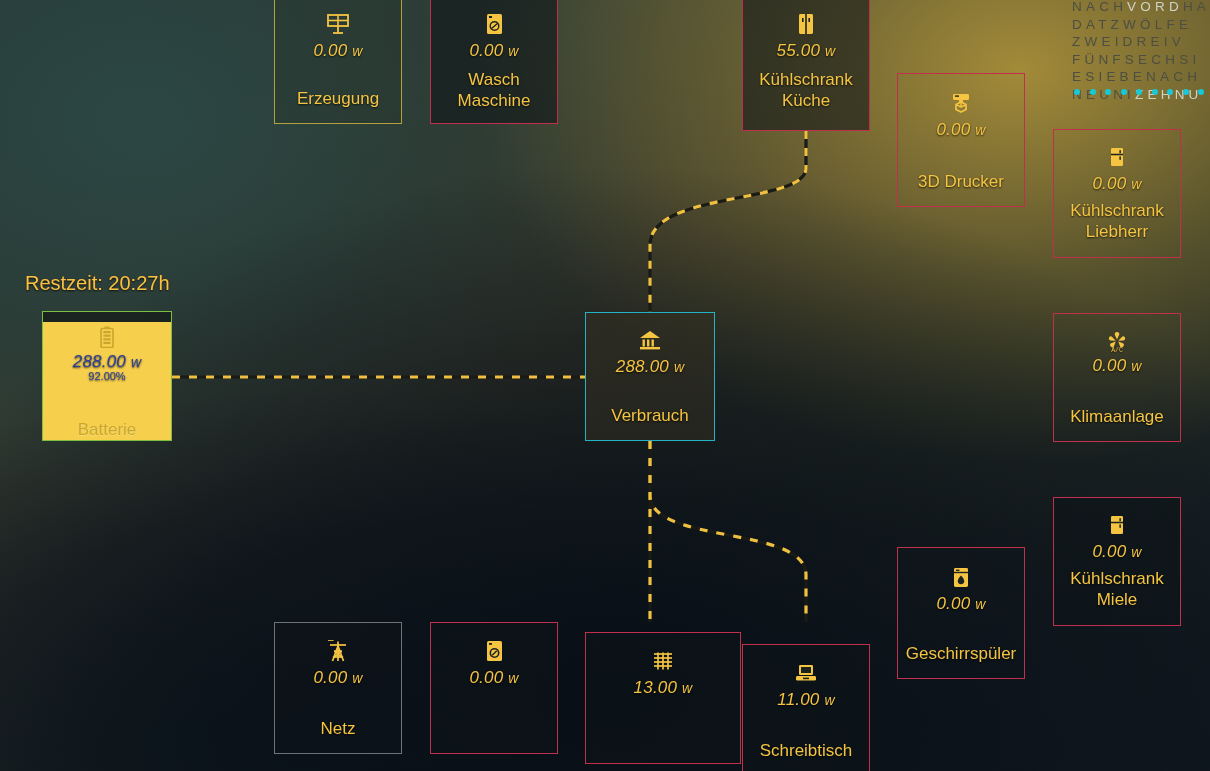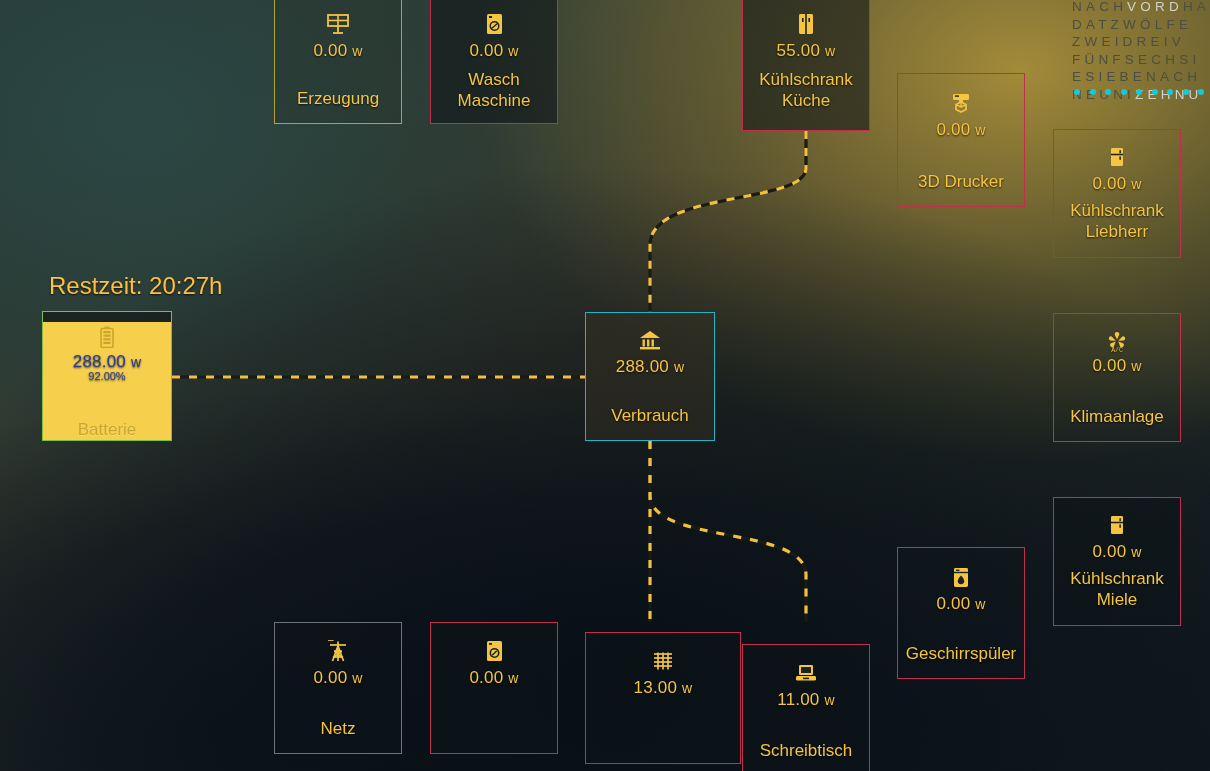--- a/index.html
+++ b/index.html
@@ -30,21 +30,21 @@
   .card {
     position:absolute; z-index:3;
     border:1.6px solid #c0304c;
     background:rgba(14,20,24,0.58);
     display:flex; flex-direction:column; align-items:center;
     color:#f5c441;
     text-shadow:0 1px 2px rgba(0,0,0,0.75);
   }
   .card .ic { margin-top:14px; height:26px; display:flex; align-items:center; justify-content:center; }
   .card .ic svg { display:block; }
-  .card .val { margin-top:4px; font-size:17px; letter-spacing:.2px; white-space:nowrap; }
+  .card .val { margin-top:4px; font-size:17px; letter-spacing:.2px; white-space:nowrap;font-style:italic; }
   .card .val .unit { font-size:14px; }
   .card .soc { font-size:11px; margin-top:-2px; }
   .card .nm { font-size:17px; line-height:21px; text-align:center; padding:0 6px; }
   .card .spacer { flex:1 1 auto; }
   .card .nm-wrap { width:100%; display:flex; justify-content:center; padding-bottom:14px; }
 
   .c-erzeugung { border-color:#b3a13c; background:rgba(40,56,48,0.52); }
   .c-verbrauch { border-color:#23b3c4; background:rgba(52,48,34,0.50); }
   .c-netz      { border-color:#6d7479; background:rgba(14,20,26,0.62); }
   .c-nofill    { background:transparent; }
@@ -52,24 +52,23 @@
   
   .c-batterie {
     border:1.6px solid #7dbf3f;
     background:linear-gradient(to top, #f6cf4d 0%, #f6cf4d 92%, rgba(20,26,24,0.72) 92%, rgba(20,26,24,0.72) 100%);
     color:#2a3fa0;
   }
   .c-batterie .nm { color:#c7a830; text-shadow:0 1px 1px rgba(255,255,255,0.25);margin-top:37px; }
   .c-batterie .ic svg { filter:none; }
 
   .resttime {
-    position:absolute; z-index:4; color:#f5c441; font-size:24px;
+    position:absolute; z-index:4; color:#f5c441; font-size:20px;
     text-shadow:0 1px 2px rgba(0,0,0,0.8), 1px 0 0 rgba(200,60,40,0.35);
     white-space:nowrap;
-    margin-left:24px;
   }
 
   
   .wordclock { position:absolute; z-index:4; font-size:13.5px; letter-spacing:4.2px;
     font-family:"Liberation Sans", sans-serif; line-height:17.5px; white-space:nowrap; }
   .wordclock .row { color:#4c4f42; }
   .wordclock .on { color:#cfd3c7; }
   .wcdots { position:absolute; z-index:4; display:flex; gap:9.5px; }
   .wcdots i { width:6px; height:6px; border-radius:50%; background:#16c8d8; display:block; }
 </style>

